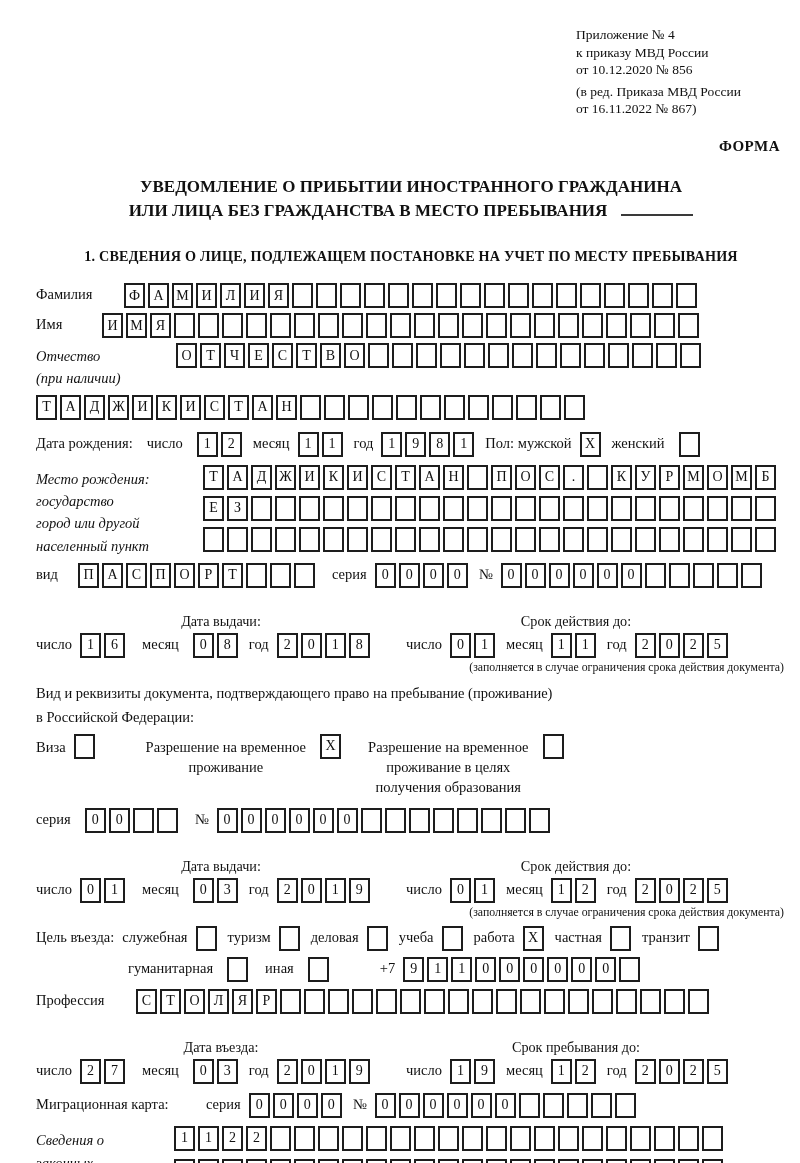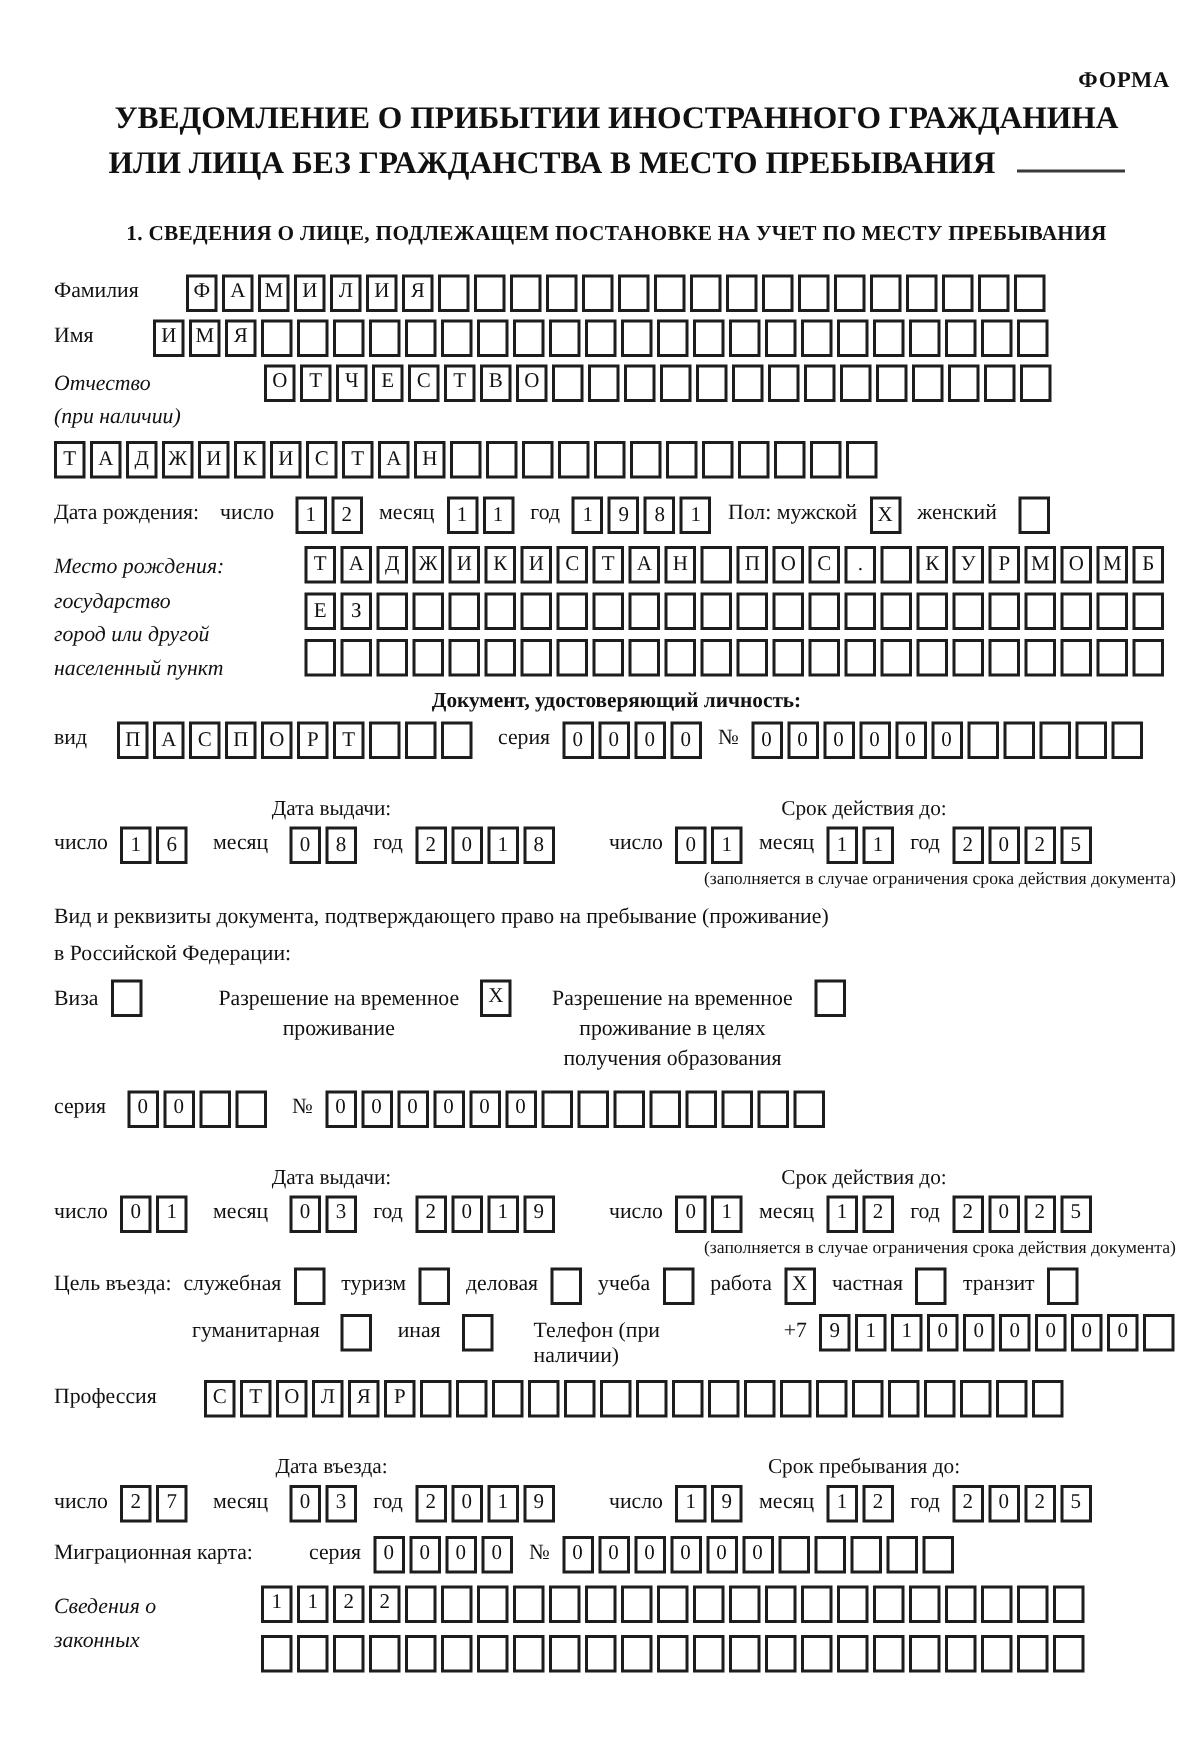--- a/index.html
+++ b/index.html
@@ -5,21 +5,21 @@
   html,body{margin:0;padding:0;background:#fff;}
   body{width:800px;height:1163px;overflow:hidden;color:#111;
        font-family:"Liberation Serif","DejaVu Serif",serif;font-size:14.5px;}
   .page{box-sizing:border-box;width:800px;height:1163px;padding:26px 14px 10px 36px;}
 
   .annex{width:200px;margin-left:auto;margin-right:10px;font-size:13.5px;line-height:1.3;}
   .annex div{white-space:nowrap;}
   .annex .gap{height:4px;}
   .forma{text-align:right;font-weight:bold;font-size:15px;margin:20px 6px 0 0;letter-spacing:.5px;}
 
-  .title{text-align:center;font-weight:bold;font-size:21px;line-height:1.45;}
+  .title{margin-top:20px;text-align:center;font-weight:bold;font-size:17px;line-height:1.45;}
   .blank-line{display:inline-block;width:72px;border-bottom:2px solid #3a3a3a;height:2px;margin-left:14px;}
 
   .section-heading{margin-top:24px;text-align:center;font-weight:bold;font-size:14.2px;letter-spacing:.2px;}
 
   .row{display:flex;align-items:flex-start;margin-top:5px;}
   .lbl{font-size:14.5px;padding-top:3px;}
   .lbl-col{flex:none;line-height:1.5;padding-top:3px;font-style:italic;}
   .cells{display:inline-flex;flex-wrap:nowrap;flex:none;}
   .cell{box-sizing:border-box;flex:none;width:21px;height:25px;margin-right:3px;
         border:2px solid #1d1d1d;display:inline-flex;align-items:center;justify-content:center;
@@ -39,20 +39,28 @@
 
   .chk-group{display:flex;align-items:flex-start;}
   .chk-text{text-align:center;line-height:1.4;padding-top:3px;}
   .wrap-row{display:flex;align-items:flex-start;margin-top:12px;}
 </style>
 </head>
 <body>
 
 <div class="page">
 
+  <div class="annex">
+    <div>Приложение № 4</div>
+    <div>к приказу МВД России</div>
+    <div>от 10.12.2020 № 856</div>
+    <div class="gap"></div>
+    <div>(в ред. Приказа МВД России</div>
+    <div>от 16.11.2022 № 867)</div>
+  </div>
   <div class="forma">ФОРМА</div>
 
   <div class="title">
     <div>УВЕДОМЛЕНИЕ О ПРИБЫТИИ ИНОСТРАННОГО ГРАЖДАНИНА</div>
     <div><span>ИЛИ ЛИЦА БЕЗ ГРАЖДАНСТВА В МЕСТО ПРЕБЫВАНИЯ</span><span class="blank-line"></span></div>
   </div>
 
   <div class="section-heading">1. СВЕДЕНИЯ О ЛИЦЕ, ПОДЛЕЖАЩЕМ ПОСТАНОВКЕ НА УЧЕТ ПО МЕСТУ ПРЕБЫВАНИЯ</div>
 
   <div class="row" style="margin-top:18px;">
@@ -296,21 +304,20 @@
           <span class="cell"></span>
           <span class="cell"></span>
           <span class="cell"></span>
           <span class="cell"></span>
           <span class="cell"></span>
           <span class="cell"></span>
         </div>
     </span>
   </div>
 
-  <div class="center-bold" style="margin-top:2px;">Документ, удостоверяющий личность:</div>
   <div class="row">
     <span class="lbl" style="width:42px;flex:none;">вид</span>
     <span class="cells">
         <span class="cell">П</span>
         <span class="cell">А</span>
         <span class="cell">С</span>
         <span class="cell">П</span>
         <span class="cell">О</span>
         <span class="cell">Р</span>
         <span class="cell">Т</span>
@@ -583,21 +590,20 @@
     <span class="cells">
         <span class="cell"></span>
       </span>
       <span class="sp-m"></span>
     <span class="lbl">иная</span>
       <span class="sp-m"></span>
     <span class="cells">
         <span class="cell"></span>
       </span>
       <span class="sp-l"></span>
-    <span class="lbl">Телефон (при наличии)</span>
       <span class="sp-l"></span>
     <span class="lbl">+7</span>
       <span class="sp-s"></span>
     <span class="cells">
         <span class="cell">9</span>
         <span class="cell">1</span>
         <span class="cell">1</span>
         <span class="cell">0</span>
         <span class="cell">0</span>
         <span class="cell">0</span>

